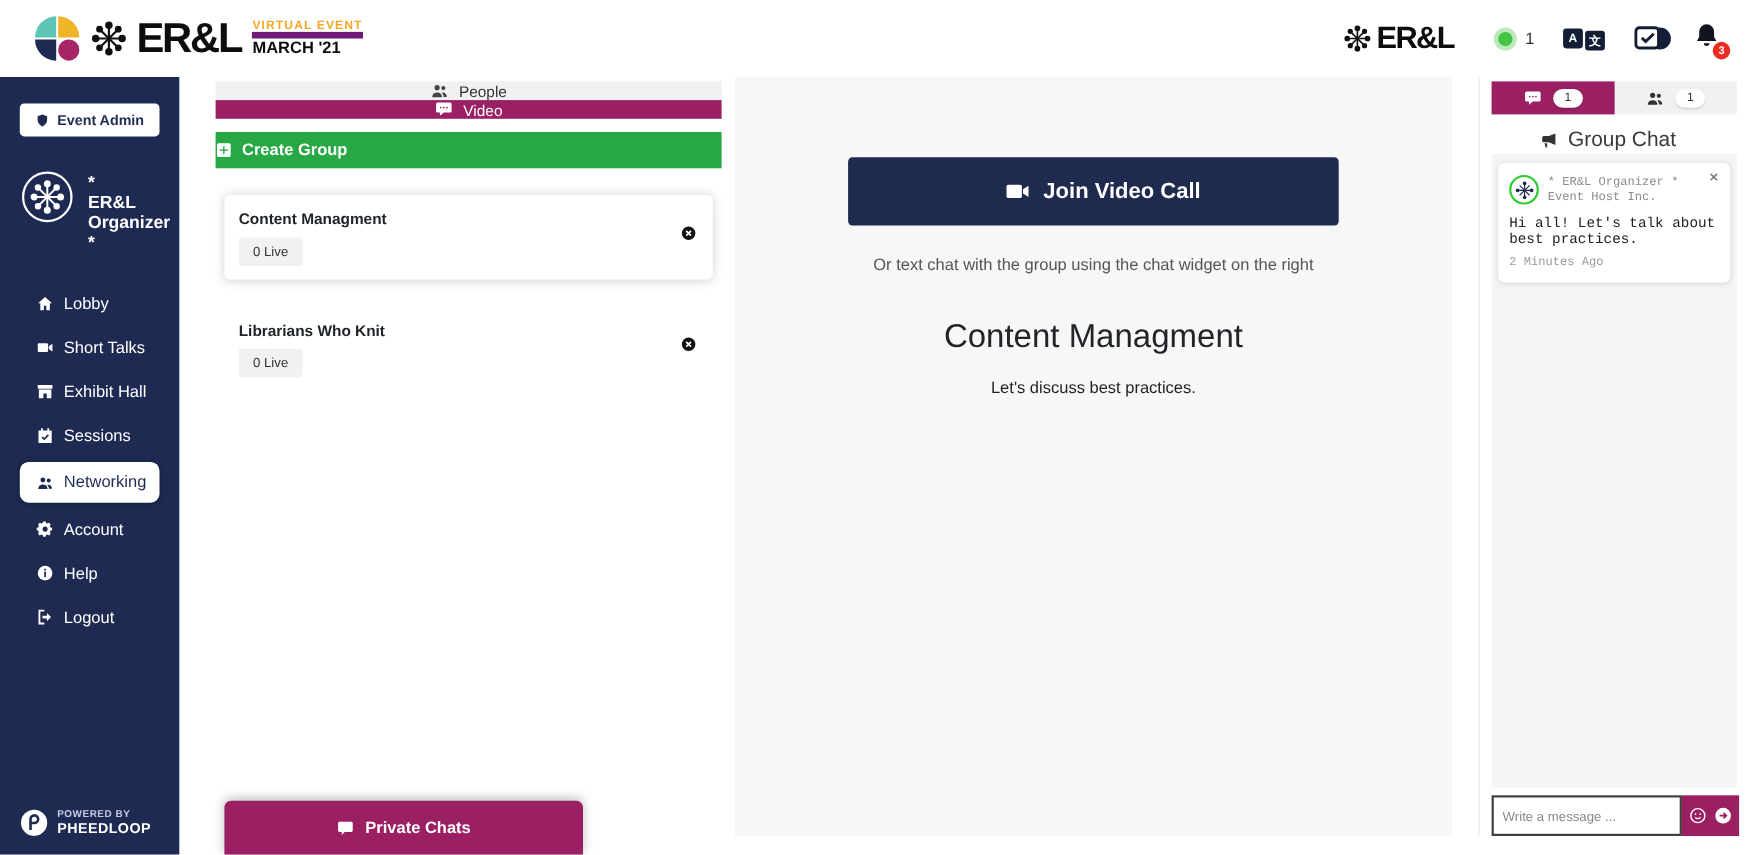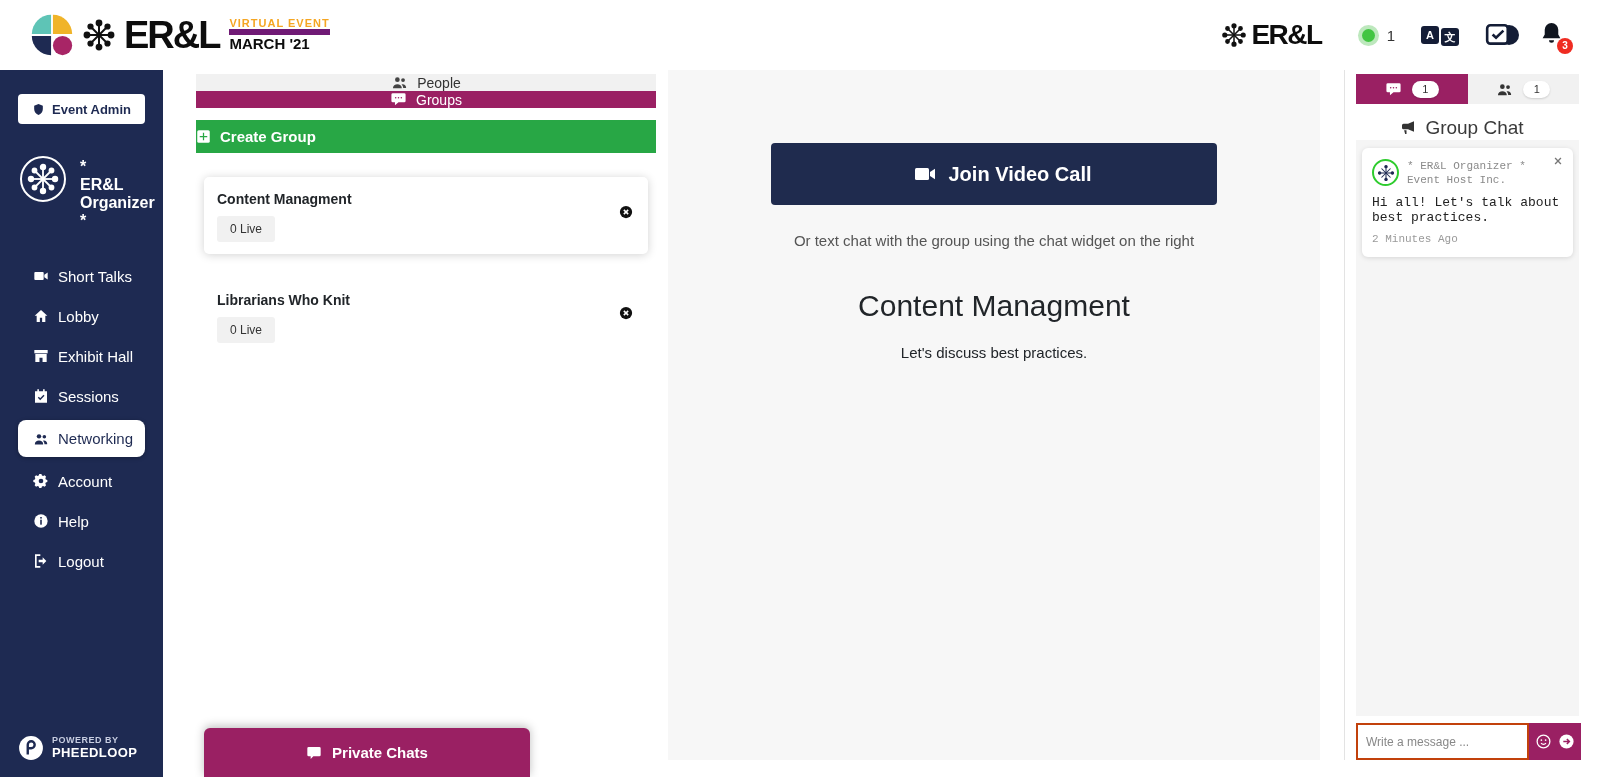--- a/index.html
+++ b/index.html
@@ -111,21 +111,21 @@
     box-shadow:0 1px 5px rgba(0,0,0,.13); position:relative; }
   .msg-head { display:flex; gap:8px; align-items:flex-start; }
   .msg-avatar { width:27px; height:27px; border-radius:50%; border:2.5px solid #2ecc2e; color:#1e2a52;
     display:flex; align-items:center; justify-content:center; flex:none; background:#fff; }
   .msg-avatar svg { width:18px; height:18px; }
   .msg-author, .msg-company { font-size:11px; color:#8a8a8a; line-height:14px; }
   .msg-text { margin-top:8px; font-size:13px; color:#222; }
   .msg-time { margin-top:8px; font-size:11px; color:#9a9a9a; }
   .msg-close { position:absolute; top:8px; right:10px; width:10px; height:10px; cursor:pointer; }
   .input-row { position:absolute; left:11px; top:653px; width:225px; height:37px; display:flex; }
-  .chat-input { width:173px; border:2px solid #c2410c; background:#fff; font-size:12px; color:#333;
+  .chat-input { width:173px; border:2px solid #404040; background:#fff; font-size:12px; color:#333;
     padding:0 8px; outline:none; font-family:"Liberation Sans", sans-serif; }
   .chat-input::placeholder { color:#888; }
   .send-box { width:52px; background:#9a2063; display:flex; align-items:center; justify-content:center; gap:6px; }
   .send-box .cbtn { width:17px; height:17px; cursor:pointer; }
 </style>
 </head>
 <body>
 
 <header class="topbar">
   <div class="logo-left">
@@ -239,30 +239,30 @@
       <div>*</div>
       <div>ER&amp;L</div>
       <div>Organizer</div>
       <div>*</div>
     </div>
   </div>
 
   <nav class="nav">
     <div class="nav-item">
       <svg viewBox="0 0 24 24" fill="currentColor">
+        <path d="M12 3l9.5 8.5h-3V21h-4.8v-6.2H10.3V21H5.5v-9.5h-3z"></path>
+      </svg>
+      <span>Lobby</span>
+    </div>
+    <div class="nav-item">
+      <svg viewBox="0 0 24 24" fill="currentColor">
         <rect x="2" y="6" width="14" height="12" rx="1.5"></rect>
           <path d="M17 10l5-3.2v10.4L17 14z"></path>
       </svg>
       <span>Short Talks</span>
-    </div>
-    <div class="nav-item">
-      <svg viewBox="0 0 24 24" fill="currentColor">
-        <path d="M12 3l9.5 8.5h-3V21h-4.8v-6.2H10.3V21H5.5v-9.5h-3z"></path>
-      </svg>
-      <span>Lobby</span>
     </div>
     <div class="nav-item">
       <svg viewBox="0 0 24 24" fill="currentColor">
         <path d="M2 3h20v5H2z"></path>
           <path d="M3.5 9h17V21h-6.2v-6.5H9.7V21H3.5z"></path>
       </svg>
       <span>Exhibit Hall</span>
     </div>
     <div class="nav-item">
       <svg viewBox="0 0 24 24" fill="currentColor">
@@ -325,21 +325,21 @@
       </svg>
       <span>People</span>
     </div>
     <div class="tab tab-groups">
       <svg viewBox="0 0 24 24" fill="#fff">
         <path d="M4 3h16a2 2 0 0 1 2 2v9a2 2 0 0 1-2 2h-8l-5 4v-4H4a2 2 0 0 1-2-2V5a2 2 0 0 1 2-2z"></path>
         <circle cx="8" cy="9.5" r="1.1" fill="#9a2063"></circle>
           <circle cx="12" cy="9.5" r="1.1" fill="#9a2063"></circle>
           <circle cx="16" cy="9.5" r="1.1" fill="#9a2063"></circle>
       </svg>
-      <span>Groups</span>
+      <span>Video</span>
     </div>
   </div>
 
   <div class="create-btn">
     <svg viewBox="0 0 24 24">
       <rect x="2" y="2" width="20" height="20" rx="2.5" fill="#fff"></rect>
       <path d="M11 6h2v12h-2zM6 11h12v2H6z" fill="#28a745"></path>
     </svg>
     <span>Create Group</span>
   </div>

